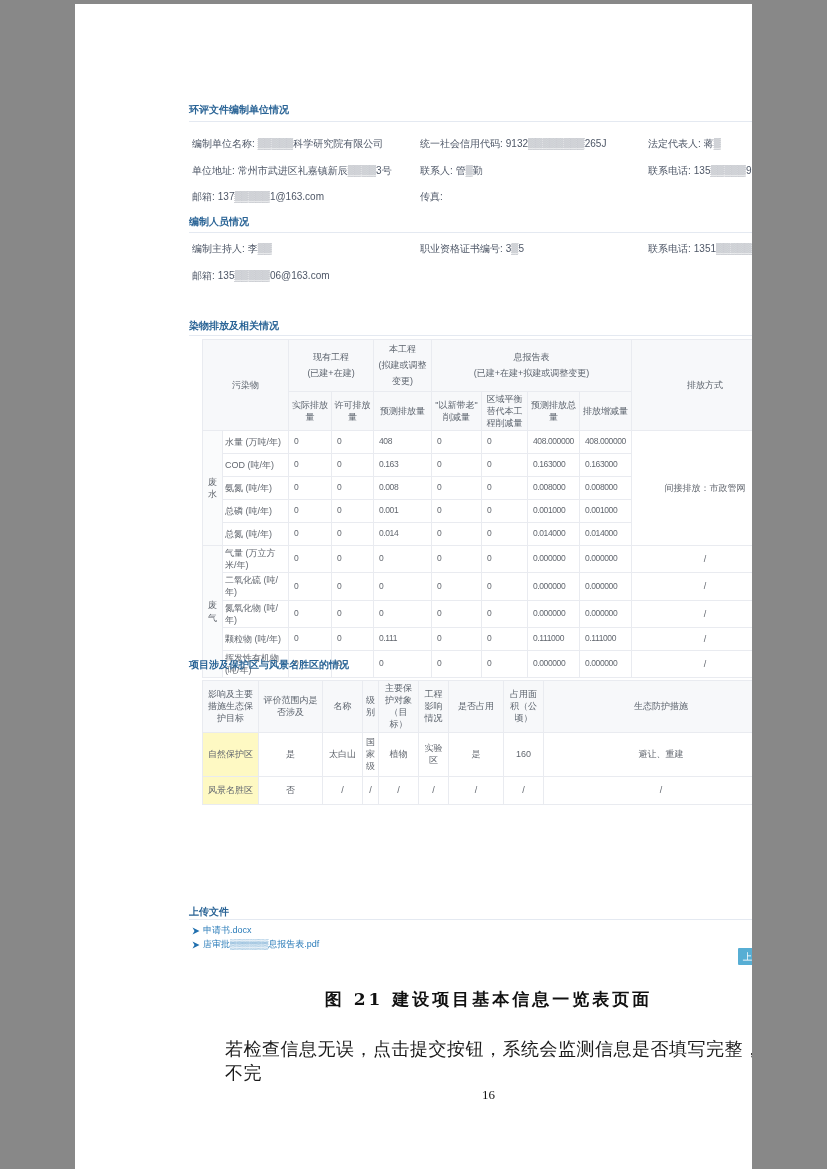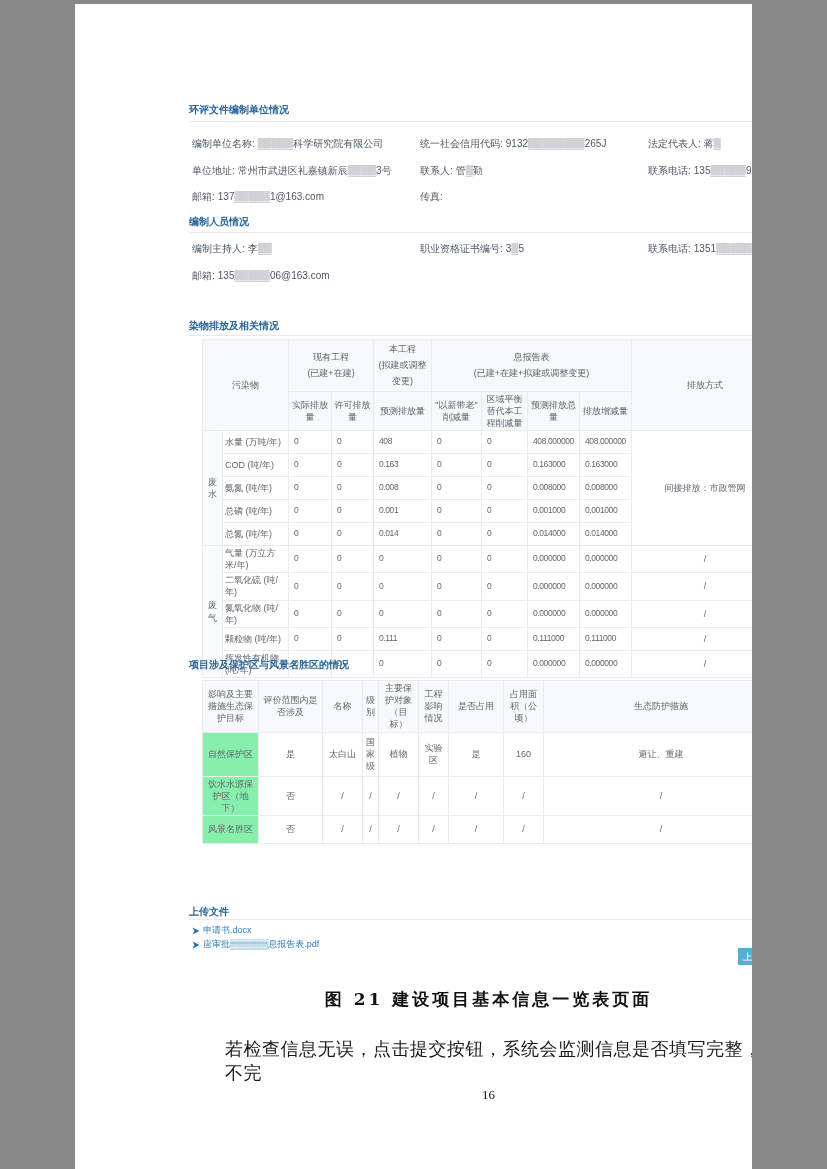--- a/index.html
+++ b/index.html
@@ -23,21 +23,21 @@
   .cat{background:#fafbfc;}
   .name{text-align:left;}
   .num{text-align:left;padding-left:5px;font-size:8.5px;letter-spacing:-0.4px;white-space:nowrap;}
   .dis{text-align:center;}
   .hdr2 div{line-height:1.8;}
   .t2 thead tr{height:40px;}
   .t2 .r0{height:44px;}
   .t2 .r1{height:56px;}
   .t2 .r2{height:38px;}
   .t2 .r3{height:28px;}
-  .t2 td:first-child{background:#86efac;text-align:center;}
+  .t2 td:first-child{background:#fef9c3;text-align:center;}
 
   .file{position:absolute;font-size:9px;color:#2b7cb9;display:flex;align-items:center;gap:3px;
         cursor:pointer;white-space:nowrap;}
   .file svg{flex:0 0 auto;}
   .btn{position:absolute;height:17px;line-height:17px;background:#57aed4;color:#ffffff;
        font-size:9.5px;text-align:center;border-radius:1px;cursor:pointer;}
   .btn-prev{left:551px;top:849px;width:38px;}
   .btn-submit{left:593px;top:849px;width:36px;z-index:1;}
   .scrollbar{position:absolute;left:621px;top:806px;width:7px;height:64px;background:#a6a6a6;
              border-radius:1px;z-index:3;}
@@ -282,31 +282,20 @@
           <td>自然保护区</td>
           <td>是</td>
           <td>太白山</td>
           <td>国家级</td>
           <td>植物</td>
           <td>实验区</td>
           <td>是</td>
           <td>160</td>
           <td>避让、重建</td>
         </tr>
-        <tr class="r2">
-          <td>饮水水源保护区（地下）</td>
-          <td>否</td>
-          <td>/</td>
-          <td>/</td>
-          <td>/</td>
-          <td>/</td>
-          <td>/</td>
-          <td>/</td>
-          <td>/</td>
-        </tr>
         <tr class="r3">
           <td>风景名胜区</td>
           <td>否</td>
           <td>/</td>
           <td>/</td>
           <td>/</td>
           <td>/</td>
           <td>/</td>
           <td>/</td>
           <td>/</td>

